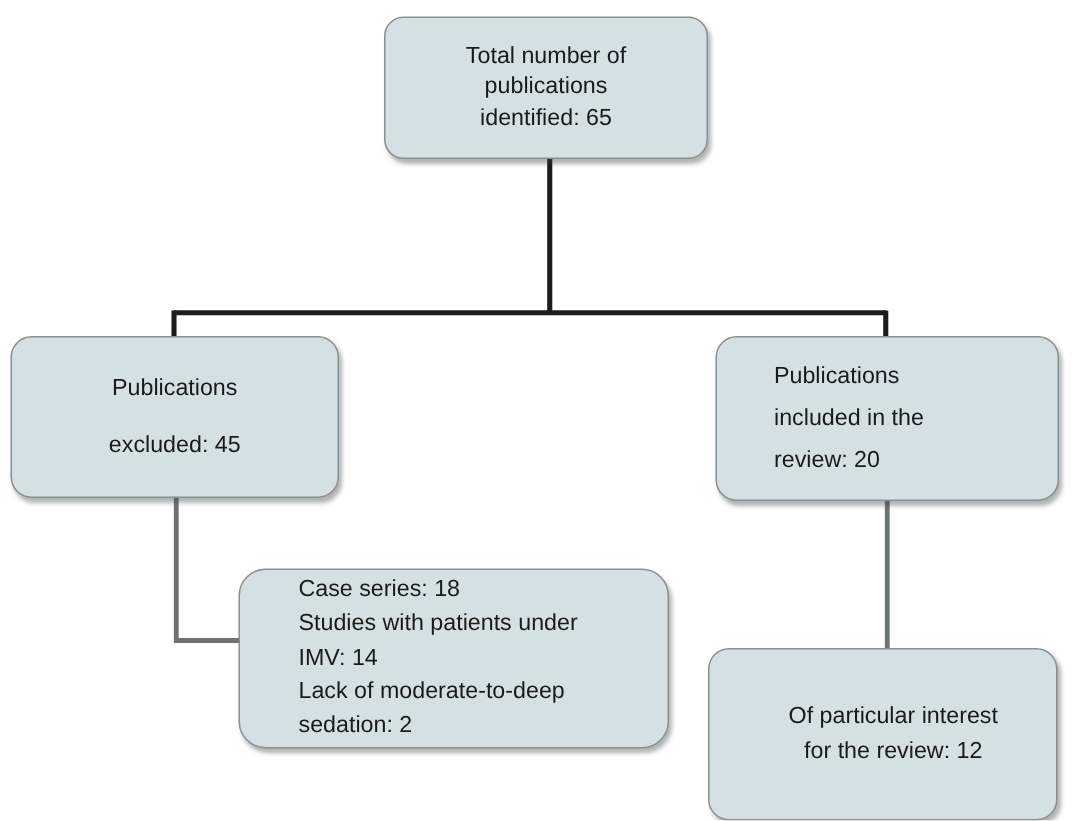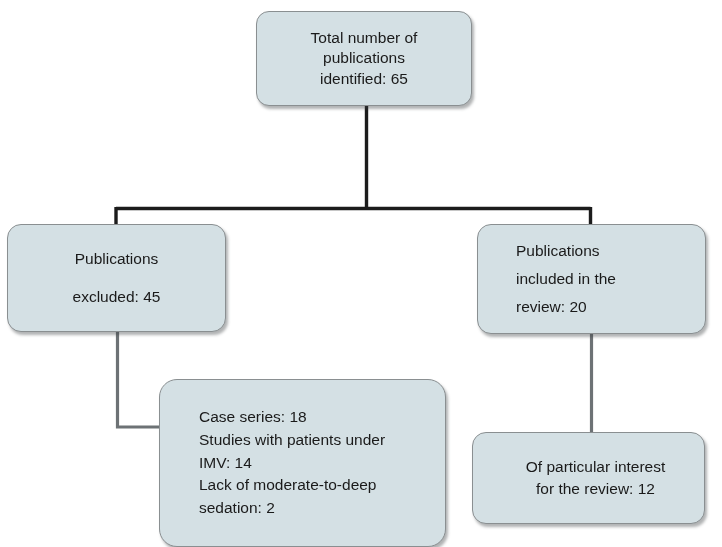--- a/index.html
+++ b/index.html
@@ -79,34 +79,34 @@
     text-align: left;
     line-height: 1.82;
   }
   #node-included .node-text { padding-left: 22px; }
 
   
   #node-reasons {
     left: 159px;
     top: 379px;
     width: 287px;
-    height: 168px;
+    height: 120px;
     border-radius: 18px;
     align-items: flex-start;
     text-align: left;
     line-height: 1.48;
   }
   #node-reasons .node-text { padding-left: 23px; }
 
   
   #node-interest {
     left: 472px;
     top: 432px;
     width: 233px;
-    height: 92px;
+    height: 115px;
     align-items: center;
     text-align: center;
     line-height: 1.45;
     padding-left: 14px;
   }
   #node-interest .node-text { padding: 0 14px; }
 </style>
 </head>
 <body>
 

